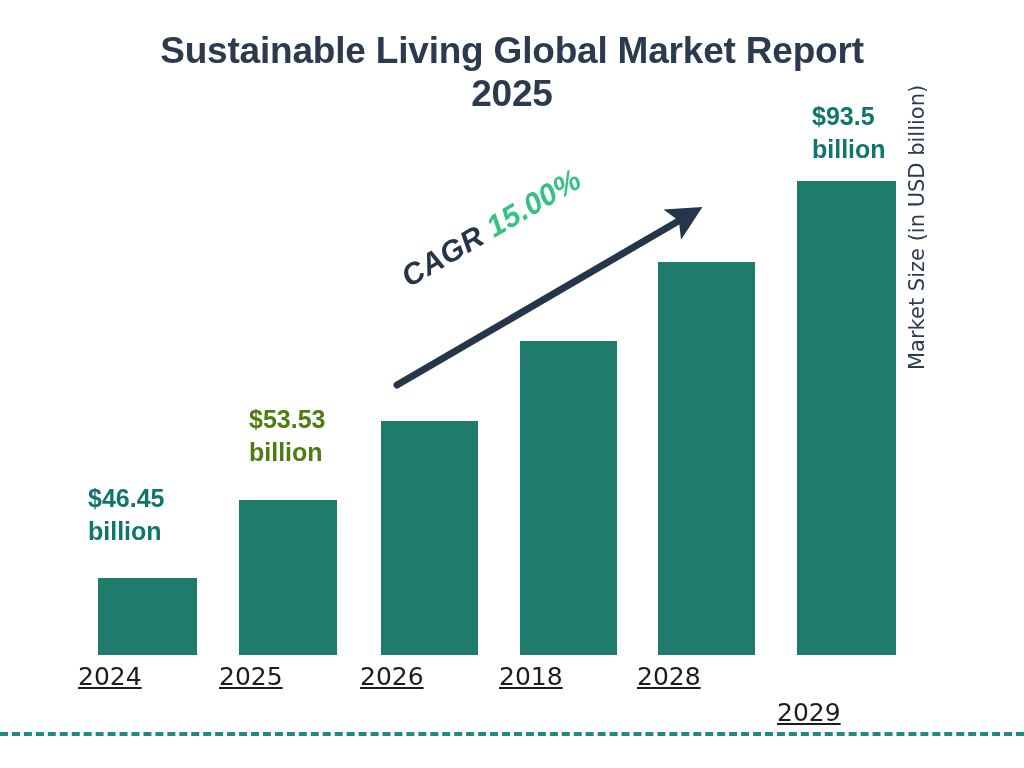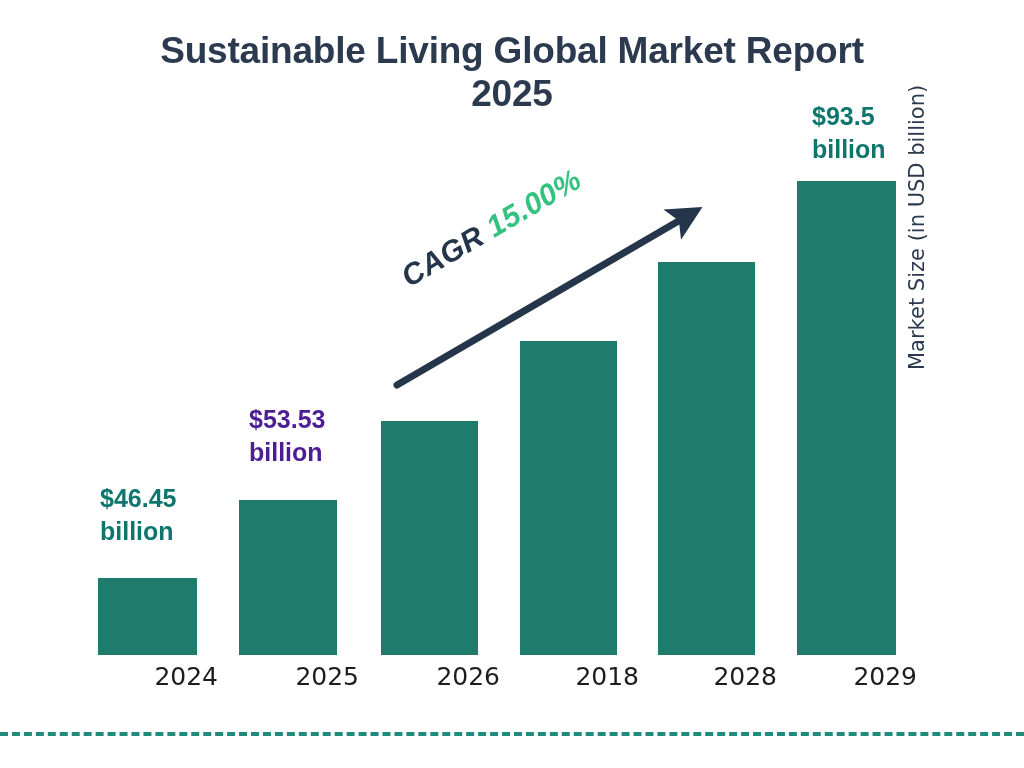--- a/index.html
+++ b/index.html
@@ -87,39 +87,40 @@
     height: 768px;
   }
 
   .bar {
     position: absolute;
     background: #1f7b6b;
   }
 
   .xtick {
     position: absolute;
-    text-align: right;
+    text-align: left;
     font-family: "DejaVu Sans", sans-serif;
     font-size: 25px;
     color: #1d1d1d;
     top: 662px;
     width: 140px;
+    text-decoration: underline;
   }
 
   .value-label {
     position: absolute;
     font-family: "Liberation Sans", sans-serif;
     font-size: 25px;
     font-weight: bold;
     line-height: 1.32;
     white-space: pre-line;
     text-align: left;
   }
   .value-label.navy  { color: #0f766e; }
-  .value-label.green { color: #4c1d95; }
+  .value-label.green { color: #4d7c0f; }
 
   
   #cagr-annotation {
     position: absolute;
     left: 404px;
     top: 262px;
     transform: rotate(-30.3deg);
     transform-origin: left center;
     font-family: "Liberation Sans", sans-serif;
     font-size: 30px;
@@ -175,25 +176,25 @@
         <div class="bar" style="left: 658px; top: 262px; width: 97px; height: 393px; background: rgb(31, 123, 107);"></div>
         <div class="bar" style="left: 797px; top: 181px; width: 99px; height: 474px; background: rgb(31, 123, 107);"></div>
       </div>
 
     <div id="xticks-layer">
         <div class="xtick" style="left: 78px;">2024</div>
         <div class="xtick" style="left: 219px;">2025</div>
         <div class="xtick" style="left: 360px;">2026</div>
         <div class="xtick" style="left: 499px;">2018</div>
         <div class="xtick" style="left: 637px;">2028</div>
-        <div class="xtick" style="left: 777px;">2029</div>
+        <div class="xtick" style="left: 777px; margin-top: 36px;">2029</div>
       </div>
 
     <div id="labels-layer">
-        <div class="value-label navy" style="left: 100px; top: 482px;">$46.45
+        <div class="value-label navy" style="left: 88px; top: 482px;">$46.45
 billion</div>
         <div class="value-label green" style="left: 249px; top: 403px;">$53.53
 billion</div>
         <div class="value-label navy" style="left: 812px; top: 100px;">$93.5
 billion</div>
       </div>
 
     <svg id="cagr-arrow" width="1024" height="768" style="position:absolute;left:0;top:0;pointer-events:none;">
       <defs>
         <marker id="arrowhead" markerWidth="5" markerHeight="5" refX="3.6" refY="2.5" orient="auto">

